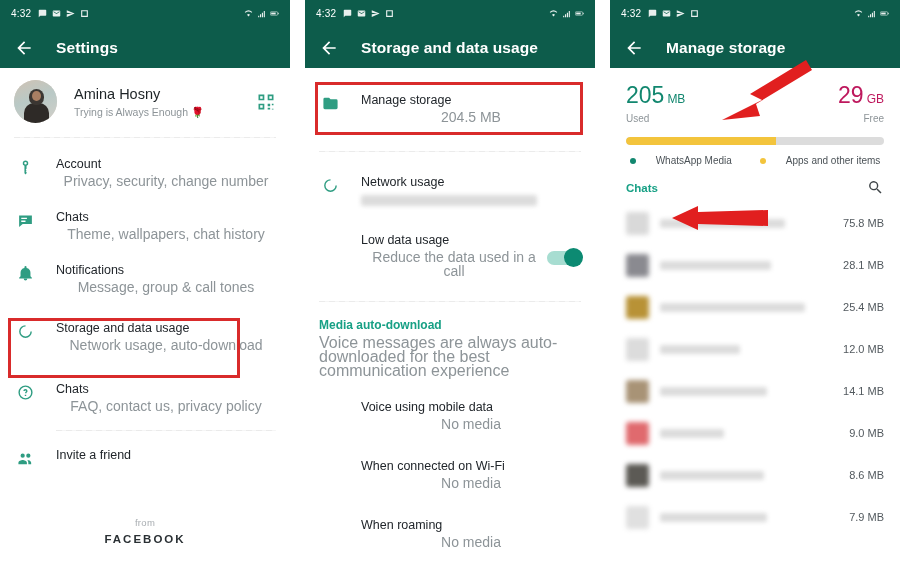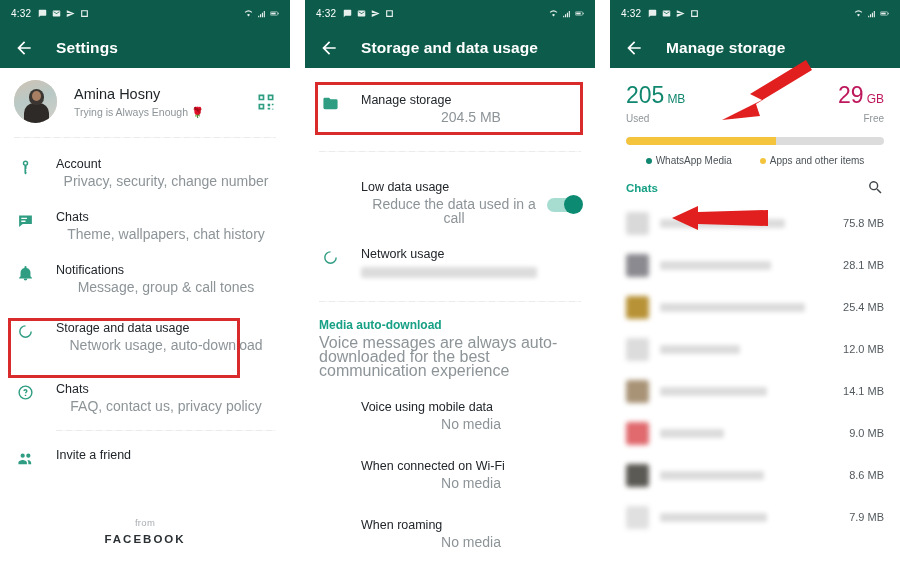--- a/index.html
+++ b/index.html
@@ -239,21 +239,21 @@
   .bar-fill { height: 8px; background: #f3c43c; border-radius: 4px 0 0 4px; }
 
   .legend {
     display: flex;
     justify-content: center;
     gap: 28px;
     margin-top: 10px;
     font-size: 10px;
     color: #4b5257;
   }
-  .legend .item { display: flex; align-items: center; gap: 4px; }
+  .legend .item { display: flex; align-items: center; gap: 20px; }
   .dot { width: 6px; height: 6px; border-radius: 50%; display: block; }
 
   .chats-head {
     display: flex;
     align-items: center;
     justify-content: space-between;
     padding: 13px 16px 6px 16px;
   }
   .chats-head .lbl { font-size: 11.5px; color: #17a085; font-weight: bold; }
   .chats-head .srch { width: 17px; height: 17px; fill: #3f4548; cursor: pointer; }
@@ -488,41 +488,41 @@
       <div class="txt">
         <div class="t1">Manage storage</div>
         <div class="t2">204.5 MB</div>
       </div>
     </div>
 
     <div class="faded-divider" style="margin-top:16px;"></div>
 
     <div style="height:12px"></div>
 
+    <div class="row">
+      <div class="ico">
+        <svg viewBox="0 0 24 24">
+            <path d="M12 3a9 9 0 109 9h-2a7 7 0 11-7-7V3z"></path>
+          </svg>
+      </div>
+      <div class="txt">
+        <div class="t1">Network usage</div>
+        <div class="blur" style="height:11px;width:80%;margin-top:5px;"></div>
+      </div>
+    </div>
+
     <div class="row" style="padding-top:16px;align-items:center;">
       <div class="ico"></div>
       <div class="txt">
         <div class="t1">Low data usage</div>
         <div class="t2">Reduce the data used in a call</div>
       </div>
       <div class="toggle">
           <div class="knob"></div>
         </div>
-    </div>
-
-    <div class="row">
-      <div class="ico">
-        <svg viewBox="0 0 24 24">
-            <path d="M12 3a9 9 0 109 9h-2a7 7 0 11-7-7V3z"></path>
-          </svg>
-      </div>
-      <div class="txt">
-        <div class="t1">Network usage</div>
-        <div class="blur" style="height:11px;width:80%;margin-top:5px;"></div>
-      </div>
     </div>
 
     <div class="faded-divider" style="margin:12px 14px 0 14px;"></div>
 
     <div style="height:12px"></div>
 
     <div class="section-h">Media auto-download</div>
     <div class="section-p">Voice messages are always auto-downloaded for the best communication experience</div>
 
     <div style="height:16px"></div>

